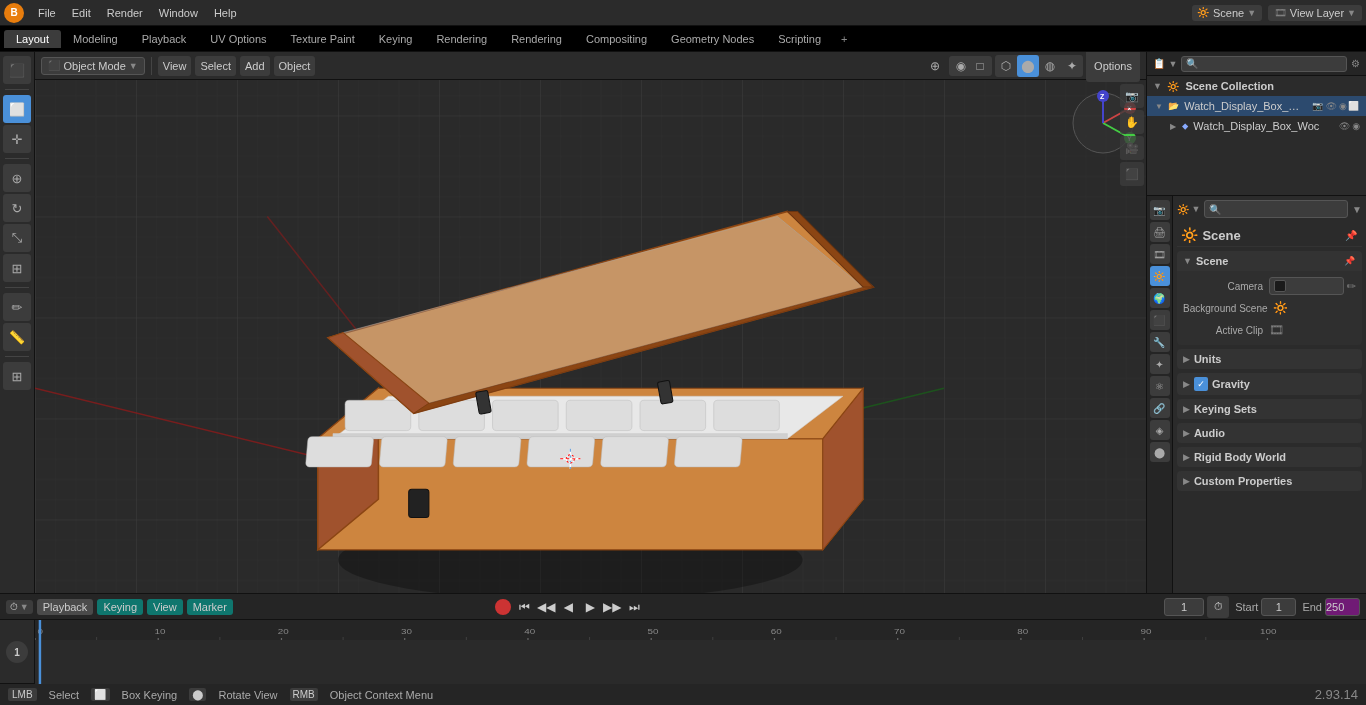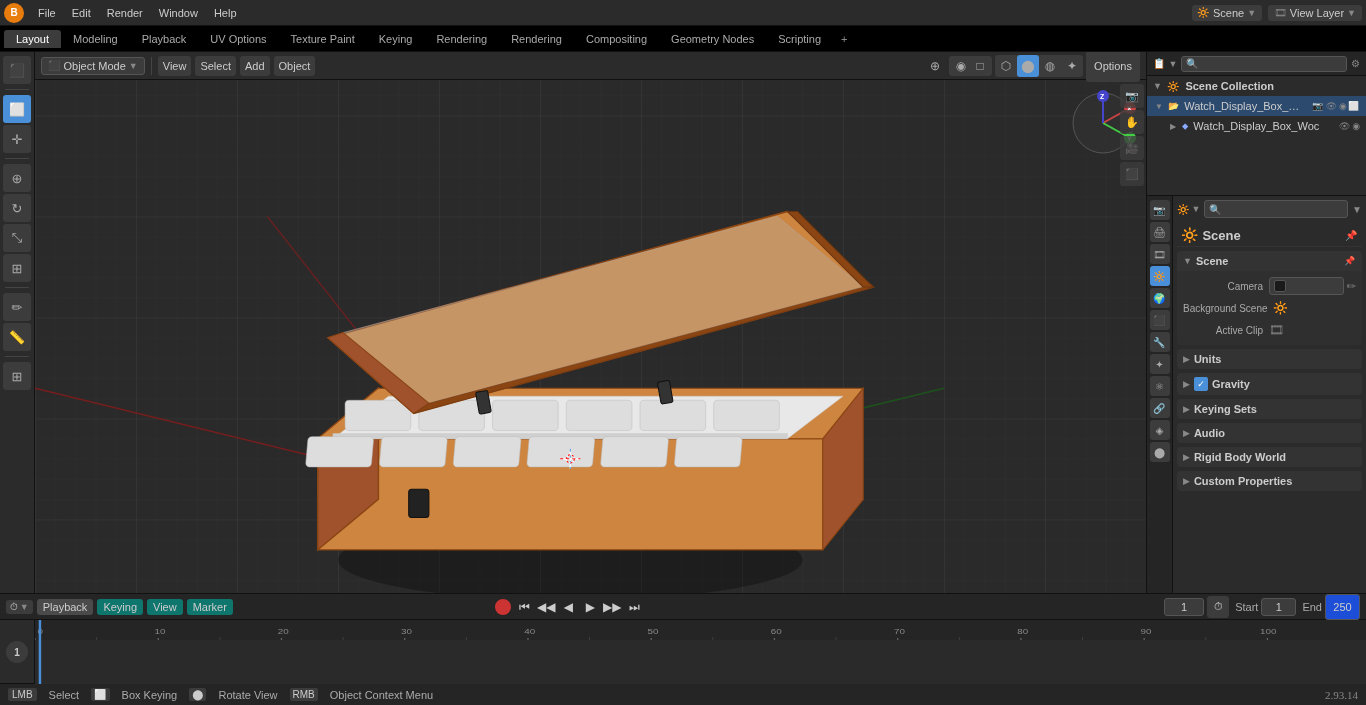--- a/index.html
+++ b/index.html
@@ -316,21 +316,21 @@
       font-size: 11px; color: #aaaaaa;
     }
     .status-key {
       background: #3c3c3c;
       border-radius: 2px;
       padding: 1px 4px;
       font-size: 10px;
       color: #ccc;
     }
     .status-spacer { flex: 1; }
-    .status-version { font-size: 11px; color: #888; font-family: Liberation Serif, serif; }
+    .status-version { font-size: 13px; color: #888; }
     .play-btn {
       width: 18px; height: 18px;
       display: flex; align-items: center; justify-content: center;
       cursor: pointer;
       font-size: 12px; color: #ccc;
     }
 
     
     .scene-svg {
       position: absolute;
@@ -832,21 +832,21 @@
         <div style="width:22px;height:22px;background:#3c3c3c;border-radius:3px;display:flex;align-items:center;justify-content:center;cursor:pointer;">⏱</div>
       </div>
 
       <div style="display:flex;align-items:center;gap:3px;">
         <span style="font-size:11px;color:#aaa;">Start</span>
         <input style="width: 35px; background: rgb(60, 60, 60); border: 1px solid rgb(85, 85, 85); border-radius: 3px; height: 18px; text-align: center; color: rgb(204, 204, 204); font-size: 11px;" type="text" value="1">
       </div>
 
       <div style="display:flex;align-items:center;gap:3px;">
         <span style="font-size:11px;color:#aaa;">End</span>
-        <input style="width: 35px; background: #1d4ed8; border: 1px solid rgb(85, 85, 85); border-radius: 3px; height: 26px; text-align: center; color: rgb(204, 204, 204); font-size: 11px;" type="text" value="250">
+        <input style="width: 35px; background: #701a75; border: 1px solid rgb(85, 85, 85); border-radius: 3px; height: 18px; text-align: left; color: rgb(204, 204, 204); font-size: 11px;" type="text" value="250">
       </div>
     </div>
   </div>
 
   <div class="timeline-body">
     <div class="timeline-left-info">
       <div style="width:22px;height:22px;background:#3c3c3c;border-radius:11px;display:flex;align-items:center;justify-content:center;cursor:pointer;">
         <span style="font-size:10px;color:#ccc;font-weight:bold;">1</span>
       </div>
     </div>

